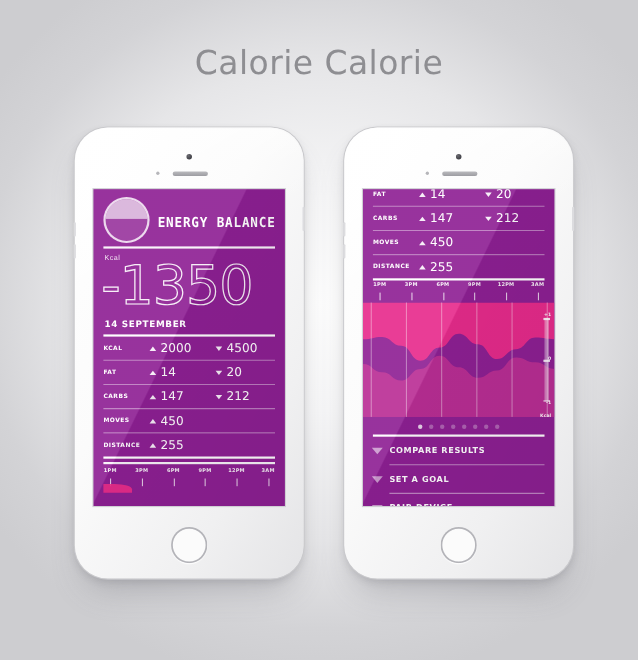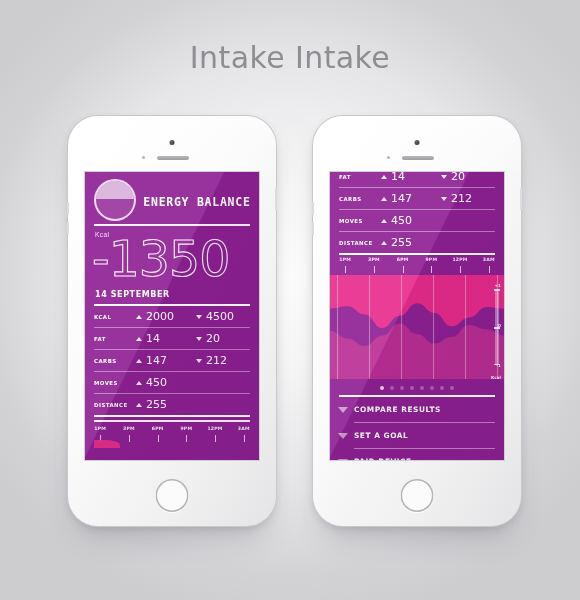--- a/index.html
+++ b/index.html
@@ -227,21 +227,21 @@
     font-size:7.4px;font-weight:bold;color:#ffffff;letter-spacing:0.55px;
     font-family:"DejaVu Sans", sans-serif;
   }
   .clip-top{margin-top:-7px;}
 </style>
 </head>
 <body>
 
 <div class="bg-vignette"></div>
 
-<div class="page-title">Intake Intake</div>
+<div class="page-title">Calorie Calorie</div>
 
 <div class="phone" id="phone-left">
   <div class="bezel-hl"></div>
   <div class="side-btn sb-1"></div>
   <div class="side-btn sb-2"></div>
   <div class="side-btn sb-3"></div>
   <div class="camera"></div>
   <div class="sensor"></div>
   <div class="speaker"></div>
 

